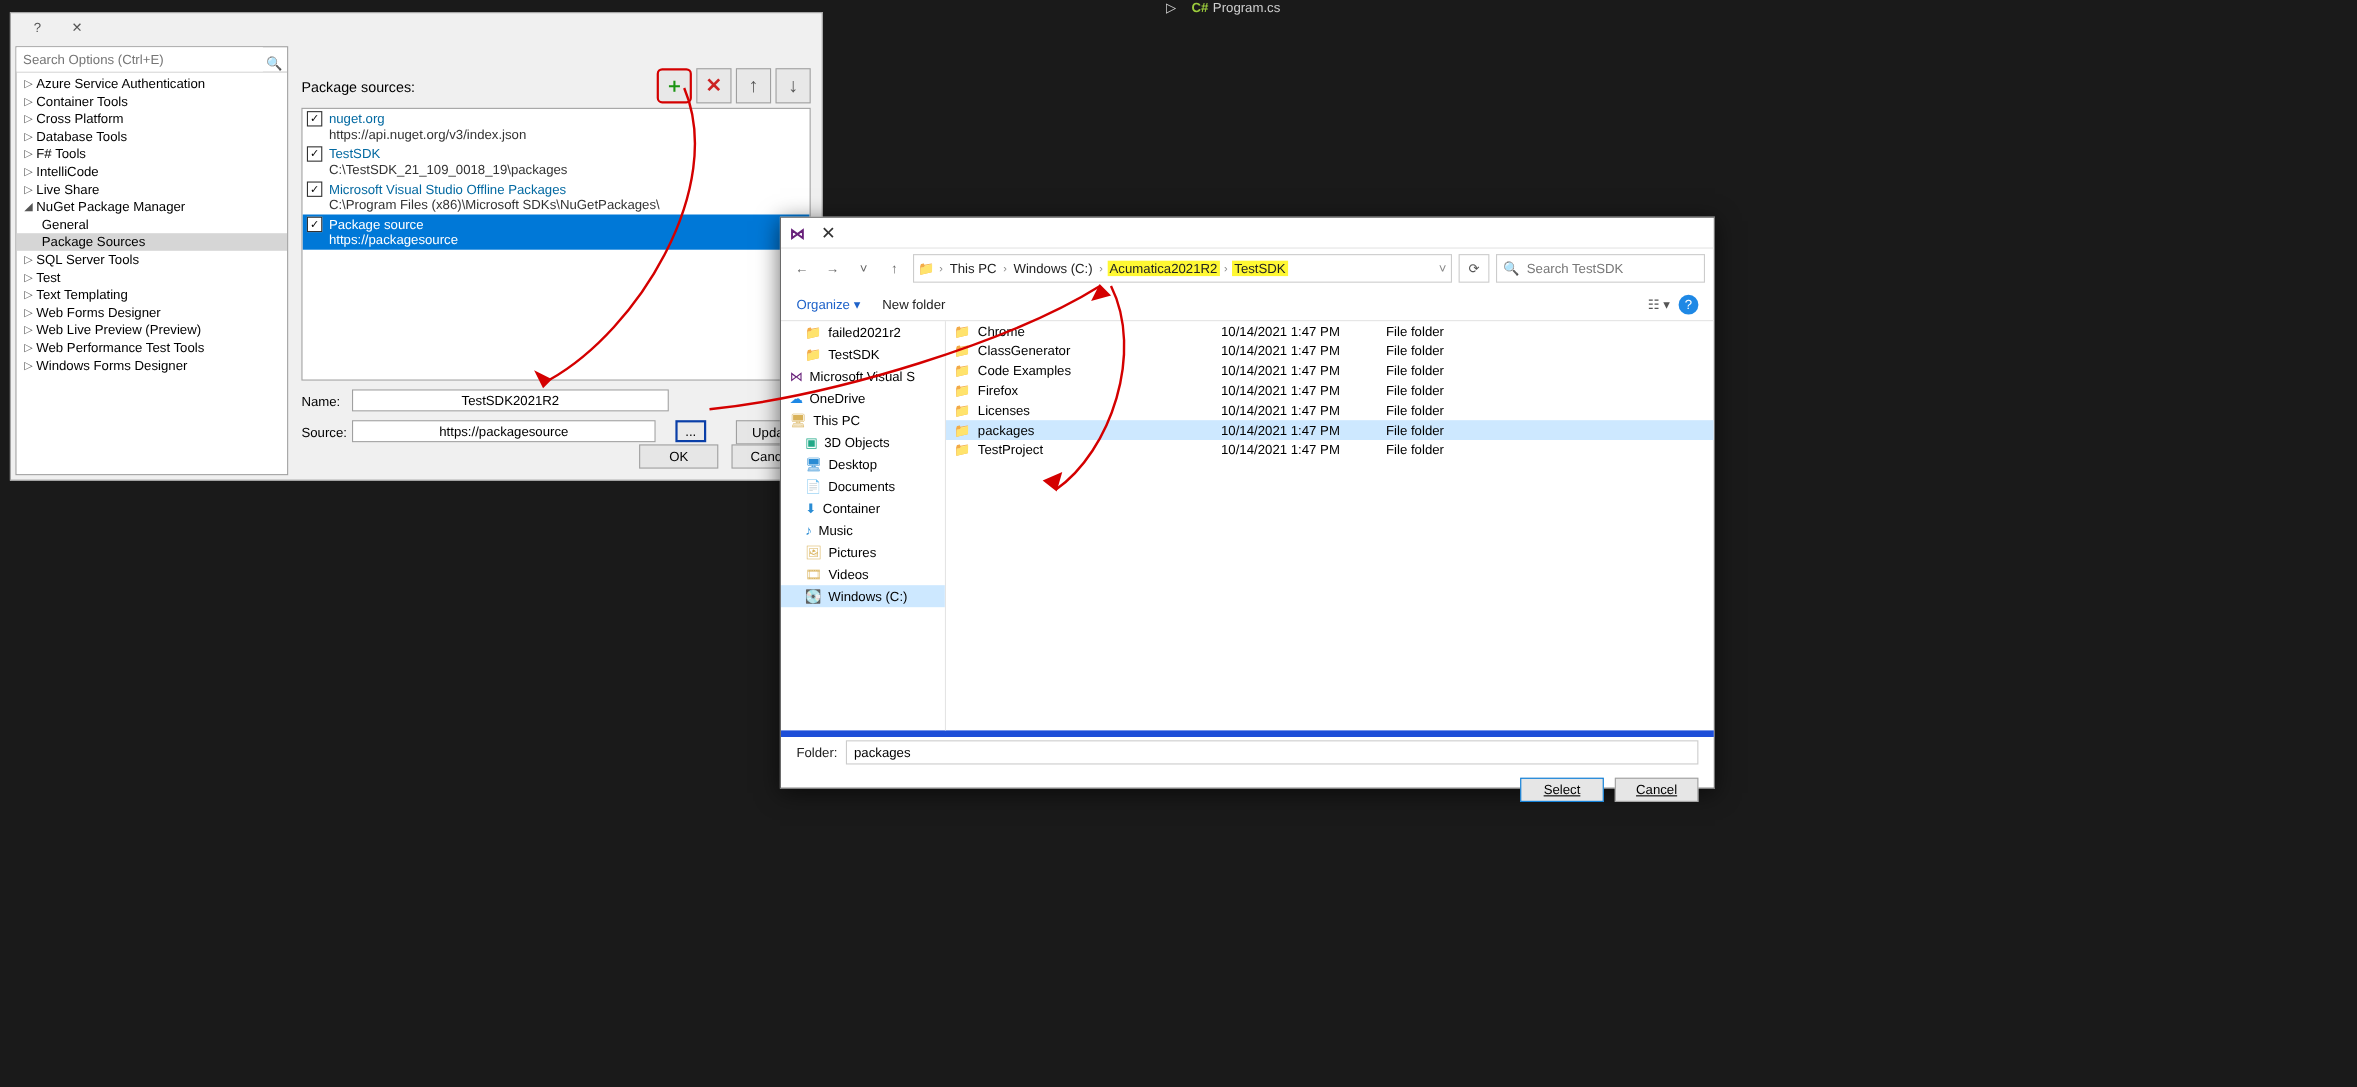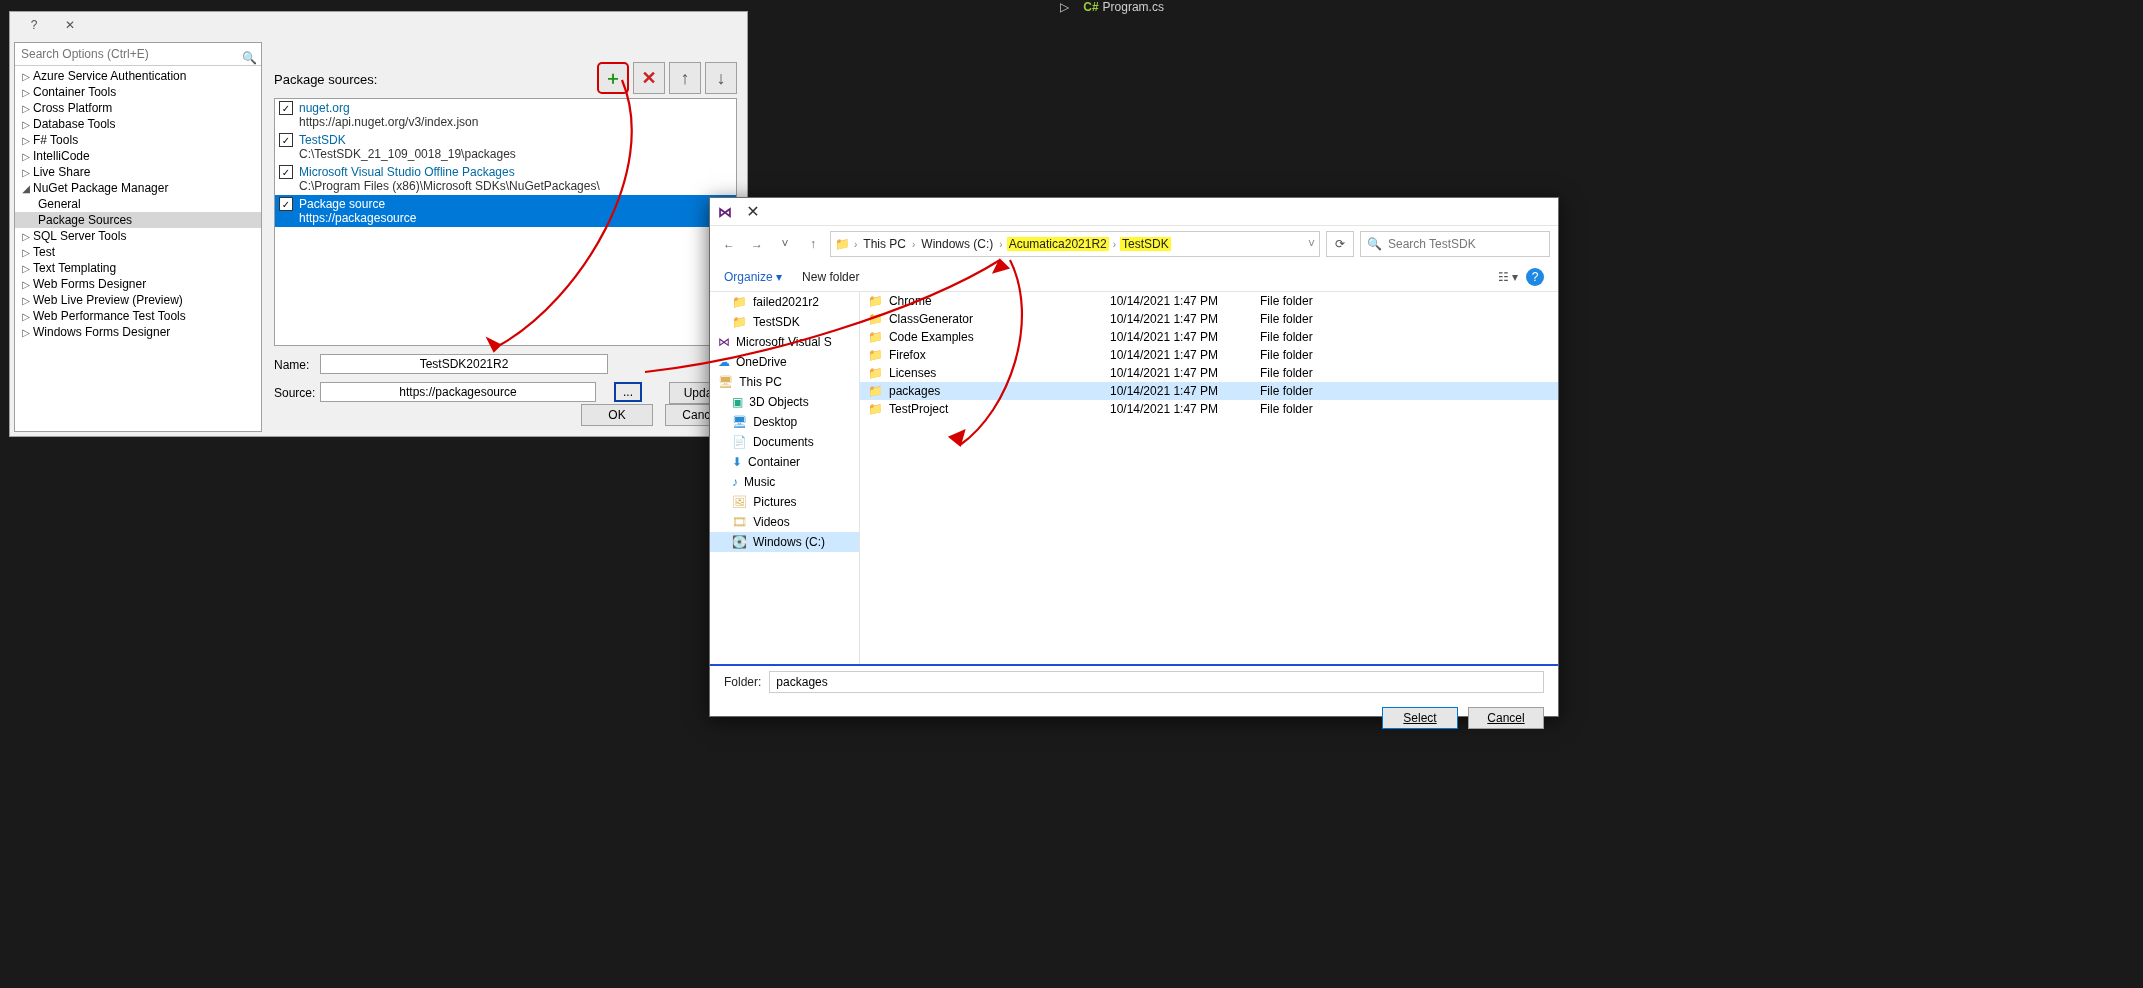--- a/index.html
+++ b/index.html
@@ -83,21 +83,21 @@
   .pnav-row.indent { padding-left:22px; }
   .pnav-row .fico { color:#d9b25a; }
   .pmain { flex:1; overflow:hidden; }
   .phdr { display:flex; border-bottom:1px solid #e4e4e4; color:#222; }
   .phdr div { padding:6px 8px; }
   .c-name { width:250px; } .c-date { width:150px; } .c-type { width:120px; } .c-size { flex:1; }
   .prow { display:flex; align-items:center; padding:2px 0; }
   .prow.sel { background:#cde8ff; }
   .prow .c-name { display:flex; align-items:center; gap:6px; padding-left:8px; }
   .prow .fico { color:#d9b25a; }
-  .pfoot { height:34px; display:flex; align-items:center; padding:0 14px; border-top:2px solid #1d4ed8; gap:8px; }
+  .pfoot { height:34px; display:flex; align-items:center; padding:0 14px; border-top:6px solid #1d4ed8; gap:8px; }
   .pfoot label { color:#222; }
   .pfoot input { flex:1; height:22px; border:1px solid #ccc; padding:1px 6px; }
   .pbtns { height:40px; display:flex; justify-content:flex-end; align-items:center; padding:0 14px; gap:10px;text-decoration:underline; }
   .pbtn { width:76px; height:22px; border:1px solid #a0a0a0; background:#e6e6e6; text-align:center; line-height:20px; }
   .pbtn.sel { border:1.5px solid #0078d7; }
 
   
   .anno { position:absolute; left:0; top:0; pointer-events:none; }
 </style>
 </head>

